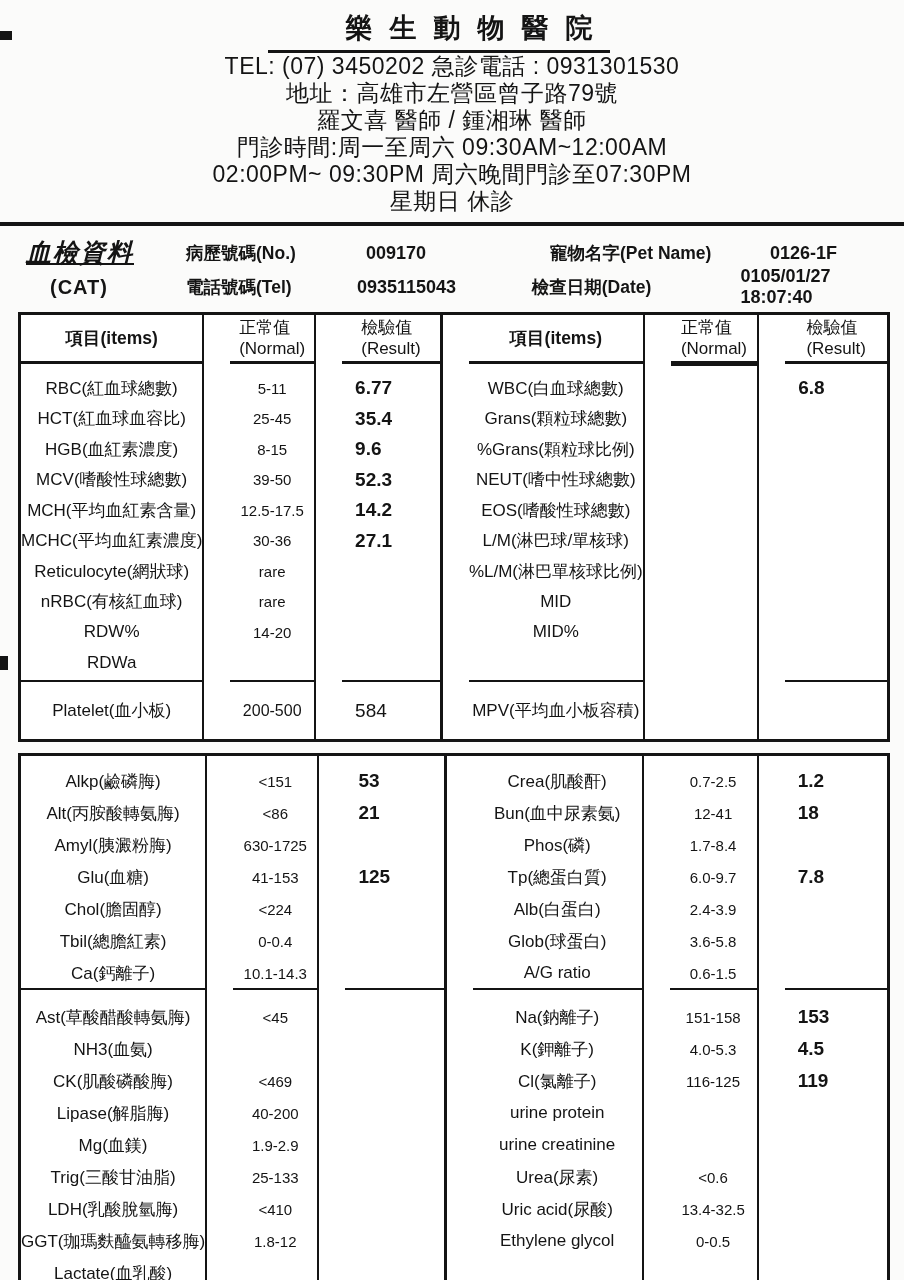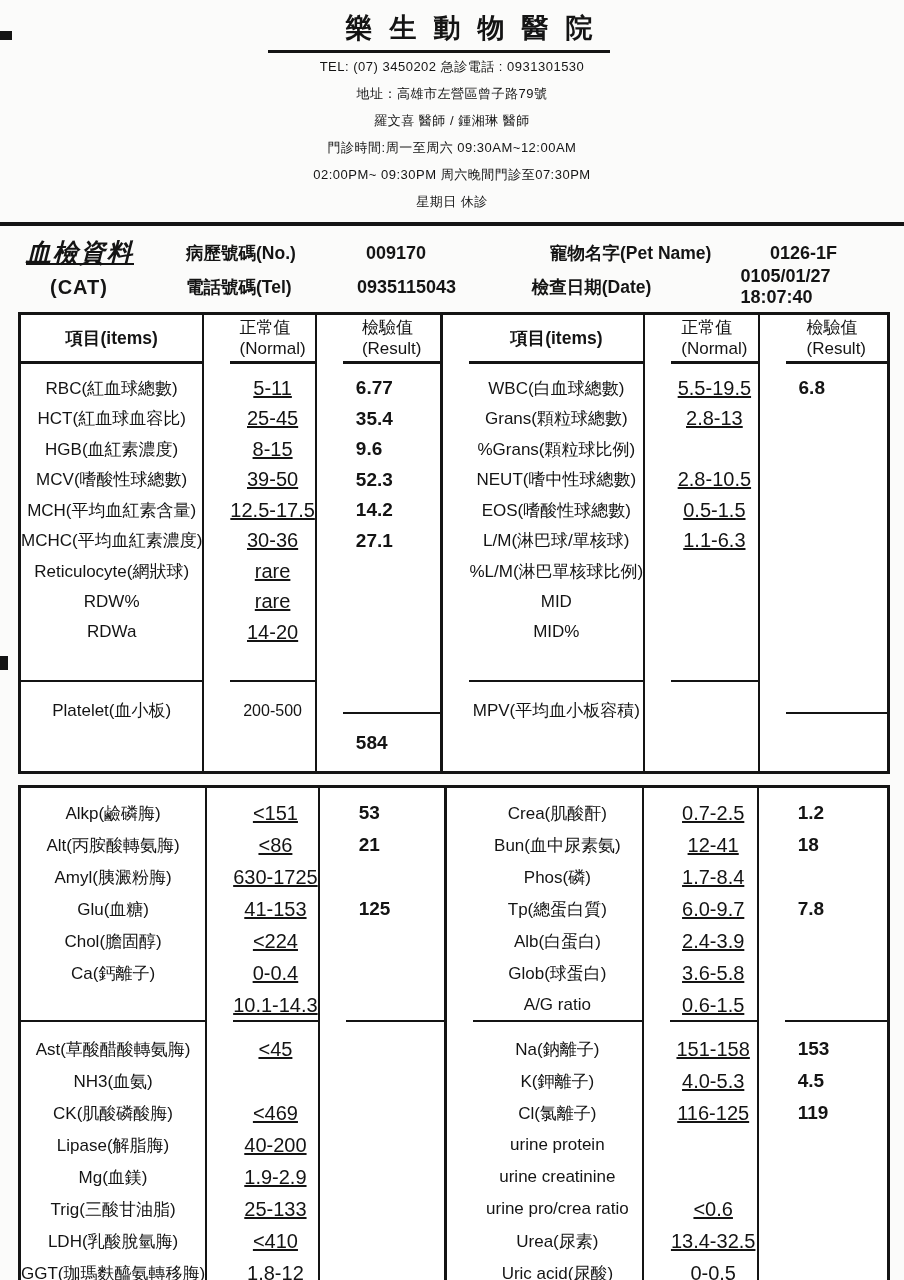--- a/index.html
+++ b/index.html
@@ -14,21 +14,21 @@
   .page{width:904px;height:1280px;position:relative;}
   
   .hosp-title-wrap{text-align:center;padding-top:10px;padding-left:13px;}
   .hosp-title{
     display:inline-block;
     font-size:27px;font-weight:bold;letter-spacing:17px;
     border-bottom:3px solid #141414;
     padding:0 0 4px 78px;
     margin-left:-40px;
   }
-  .hline{text-align:center;font-size:13px;line-height:27px;letter-spacing:0.5px;}
+  .hline{text-align:center;font-size:23px;line-height:27px;letter-spacing:0.5px;}
   .thick-rule{height:4px;background:#141414;margin-top:7px;}
   
   .pt{display:flex;padding:10px 6px 6px 26px;height:66px;}
   .pt-left{width:160px;}
   .pt-title{font-size:25px;font-weight:bold;font-style:italic;text-decoration:underline;letter-spacing:2px;}
   .pt-species{font-size:20px;font-weight:bold;padding:7px 0 0 24px;letter-spacing:1px;}
   .pt-fields{flex:1;}
   .pt-row{display:flex;height:34px;align-items:center;gap:22px;}
   .pt-label{font-weight:bold;font-size:17.5px;}
   .pt-value{font-weight:bold;font-size:18px;}
@@ -55,29 +55,29 @@
   }
   .th .two{text-align:left;line-height:21px;font-size:17px;}
   .th-item{font-weight:bold;font-size:17.5px;}
   .tbody{box-sizing:border-box;}
   .t1body{height:316px;padding-top:9px;}
   .cell{
     height:30.5px;display:flex;align-items:center;justify-content:center;
     font-size:17px;white-space:nowrap;box-sizing:border-box;
   }
   .sec1 .cell,.sec2 .cell{height:32px;}
-  .cell.norm{font-size:20px;text-decoration:underline;}
+  .cell.norm{font-size:15px;}
   .cell.res{font-weight:bold;font-size:19px;justify-content:flex-start;padding-left:13px;}
   .tfoot{
     border-top:2px solid #141414;height:59px;
     display:flex;align-items:center;justify-content:center;
     font-size:17px;white-space:nowrap;box-sizing:border-box;
   }
   .tfoot.norm{font-size:16px;}
-  .tfoot.res{font-weight:bold;font-size:19px;justify-content:flex-start;padding-left:13px;margin-top:32px;}
+  .tfoot.res{font-weight:normal;font-size:19px;justify-content:flex-start;padding-left:13px;}
   .sec1{height:234px;border-bottom:2px solid #141414;padding-top:9px;}
   .sec2{height:300px;padding-top:11px;}
   
   .mark{position:absolute;background:#141414;}
   .m1{left:0;top:31px;width:12px;height:9px;}
   .m2{left:0;top:656px;width:8px;height:14px;}
 </style>
 </head>
 <body>
 
@@ -123,20 +123,21 @@
     <div class="col c1">
       <div class="th th-item">項目(items)</div>
       <div class="tbody t1body">
           <div class="cell item">RBC(紅血球總數)</div>
           <div class="cell item">HCT(紅血球血容比)</div>
           <div class="cell item">HGB(血紅素濃度)</div>
           <div class="cell item">MCV(嗜酸性球總數)</div>
           <div class="cell item">MCH(平均血紅素含量)</div>
           <div class="cell item">MCHC(平均血紅素濃度)</div>
           <div class="cell item">Reticulocyte(網狀球)</div>
+          <div class="cell item">nRBC(有核紅血球)</div>
           <div class="cell item">RDW%</div>
           <div class="cell item">RDWa</div>
         </div>
       <div class="tfoot">Platelet(血小板)</div>
     </div>
     <div class="col c2">
       <div class="th">
         <div class="two">
           <span>正常值</span><br>
           <span>(Normal)</span>
@@ -192,31 +193,20 @@
         </div>
       <div class="tfoot">MPV(平均血小板容積)</div>
     </div>
     <div class="col c5">
       <div class="th">
         <div class="two">
           <span>正常值</span><br>
           <span>(Normal)</span>
         </div>
       </div>
-      <div class="tbody t1body">
-          <div class="cell norm">5.5-19.5</div>
-          <div class="cell norm">2.8-13</div>
-          <div class="cell norm"></div>
-          <div class="cell norm">2.8-10.5</div>
-          <div class="cell norm">0.5-1.5</div>
-          <div class="cell norm">1.1-6.3</div>
-          <div class="cell norm"></div>
-          <div class="cell norm"></div>
-          <div class="cell norm"></div>
-        </div>
       <div class="tfoot norm"></div>
     </div>
     <div class="col c6">
       <div class="th">
         <div class="two">
           <span>檢驗值</span><br>
           <span>(Result)</span>
         </div>
       </div>
       <div class="tbody t1body">
@@ -235,20 +225,21 @@
   </div>
 
   <div class="lab-table" style="margin-top:11px;">
     <div class="col c1">
       <div class="tbody sec1">
           <div class="cell item">Alkp(鹼磷脢)</div>
           <div class="cell item">Alt(丙胺酸轉氨脢)</div>
           <div class="cell item">Amyl(胰澱粉脢)</div>
           <div class="cell item">Glu(血糖)</div>
           <div class="cell item">Chol(膽固醇)</div>
+          <div class="cell item">Tbil(總膽紅素)</div>
           <div class="cell item">Ca(鈣離子)</div>
         </div>
       <div class="tbody sec2">
           <div class="cell item">Ast(草酸醋酸轉氨脢)</div>
           <div class="cell item">NH3(血氨)</div>
           <div class="cell item">CK(肌酸磷酸脢)</div>
           <div class="cell item">Lipase(解脂脢)</div>
           <div class="cell item">Mg(血鎂)</div>
           <div class="cell item">Trig(三酸甘油脂)</div>
           <div class="cell item">LDH(乳酸脫氫脢)</div>
@@ -309,21 +300,20 @@
           <div class="cell item">Alb(白蛋白)</div>
           <div class="cell item">Glob(球蛋白)</div>
           <div class="cell item">A/G ratio</div>
         </div>
       <div class="tbody sec2">
           <div class="cell item">Na(鈉離子)</div>
           <div class="cell item">K(鉀離子)</div>
           <div class="cell item">Cl(氯離子)</div>
           <div class="cell item">urine protein</div>
           <div class="cell item">urine creatinine</div>
-          <div class="cell item">urine pro/crea ratio</div>
           <div class="cell item">Urea(尿素)</div>
           <div class="cell item">Uric acid(尿酸)</div>
           <div class="cell item">Ethylene glycol</div>
         </div>
     </div>
     <div class="col c5">
       <div class="tbody sec1">
           <div class="cell norm">0.7-2.5</div>
           <div class="cell norm">12-41</div>
           <div class="cell norm">1.7-8.4</div>

